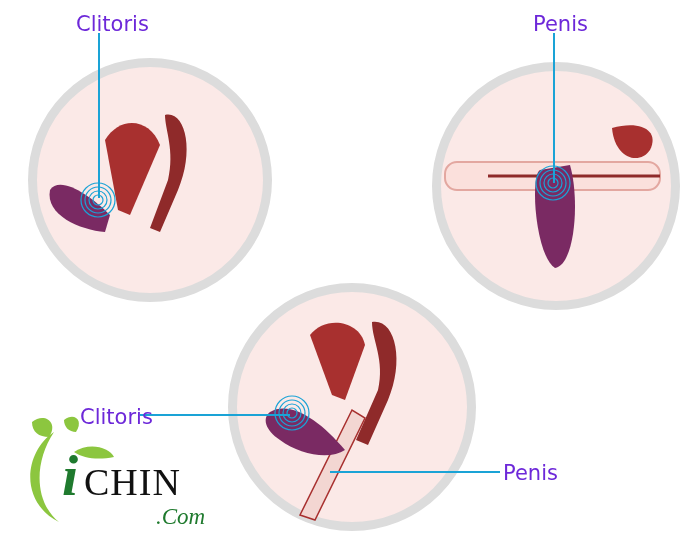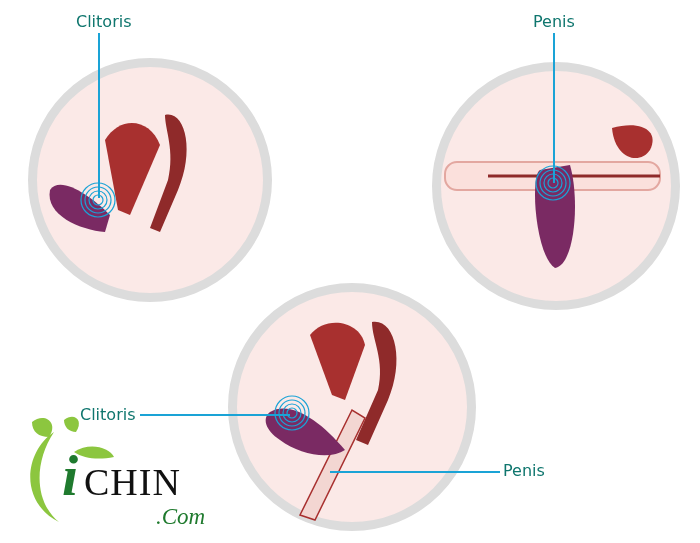--- a/index.html
+++ b/index.html
@@ -1,19 +1,19 @@
 <!DOCTYPE html>
 <html><head>
 <meta charset="utf-8">
 <style>
   html, body { margin:0; padding:0; }
   body { width:700px; height:543px; background:#ffffff; position:relative; overflow:hidden;
          font-family:"Liberation Sans", sans-serif; }
   .panel { position:absolute; border-radius:50%; border:9px solid #dcdcdc; background:#fbe9e7; overflow:hidden; box-sizing:border-box; }
-  .label { position:absolute; color:#0f766e; font-size:16px; font-family:"DejaVu Sans", sans-serif; white-space:nowrap; }
+  .label { position:absolute; color:#6d28d9; font-size:21px; font-family:"DejaVu Sans", sans-serif; white-space:nowrap; }
   .vline { position:absolute; width:1.5px; background:#1aa3d6; }
   .hline { position:absolute; height:1.5px; background:#1aa3d6; }
   .logo { position:absolute; left:14px; top:412px; width:200px; height:120px; }
   .logo-text { position:absolute; left:70px; top:48px; font-family:"Liberation Serif", serif; font-size:38px; color:#111; letter-spacing:1px; }
   .logo-i { position:absolute; left:48px; top:30px; font-family:"Liberation Serif", serif; font-style:italic; font-weight:bold; font-size:58px; color:#1f7a2e; }
   .logo-com { position:absolute; left:142px; top:92px; font-family:"Liberation Serif", serif; font-style:italic; font-size:23px; color:#1f7a2e; }
   svg { position:absolute; left:0; top:0; }
 </style>
 </head>
 <body>

